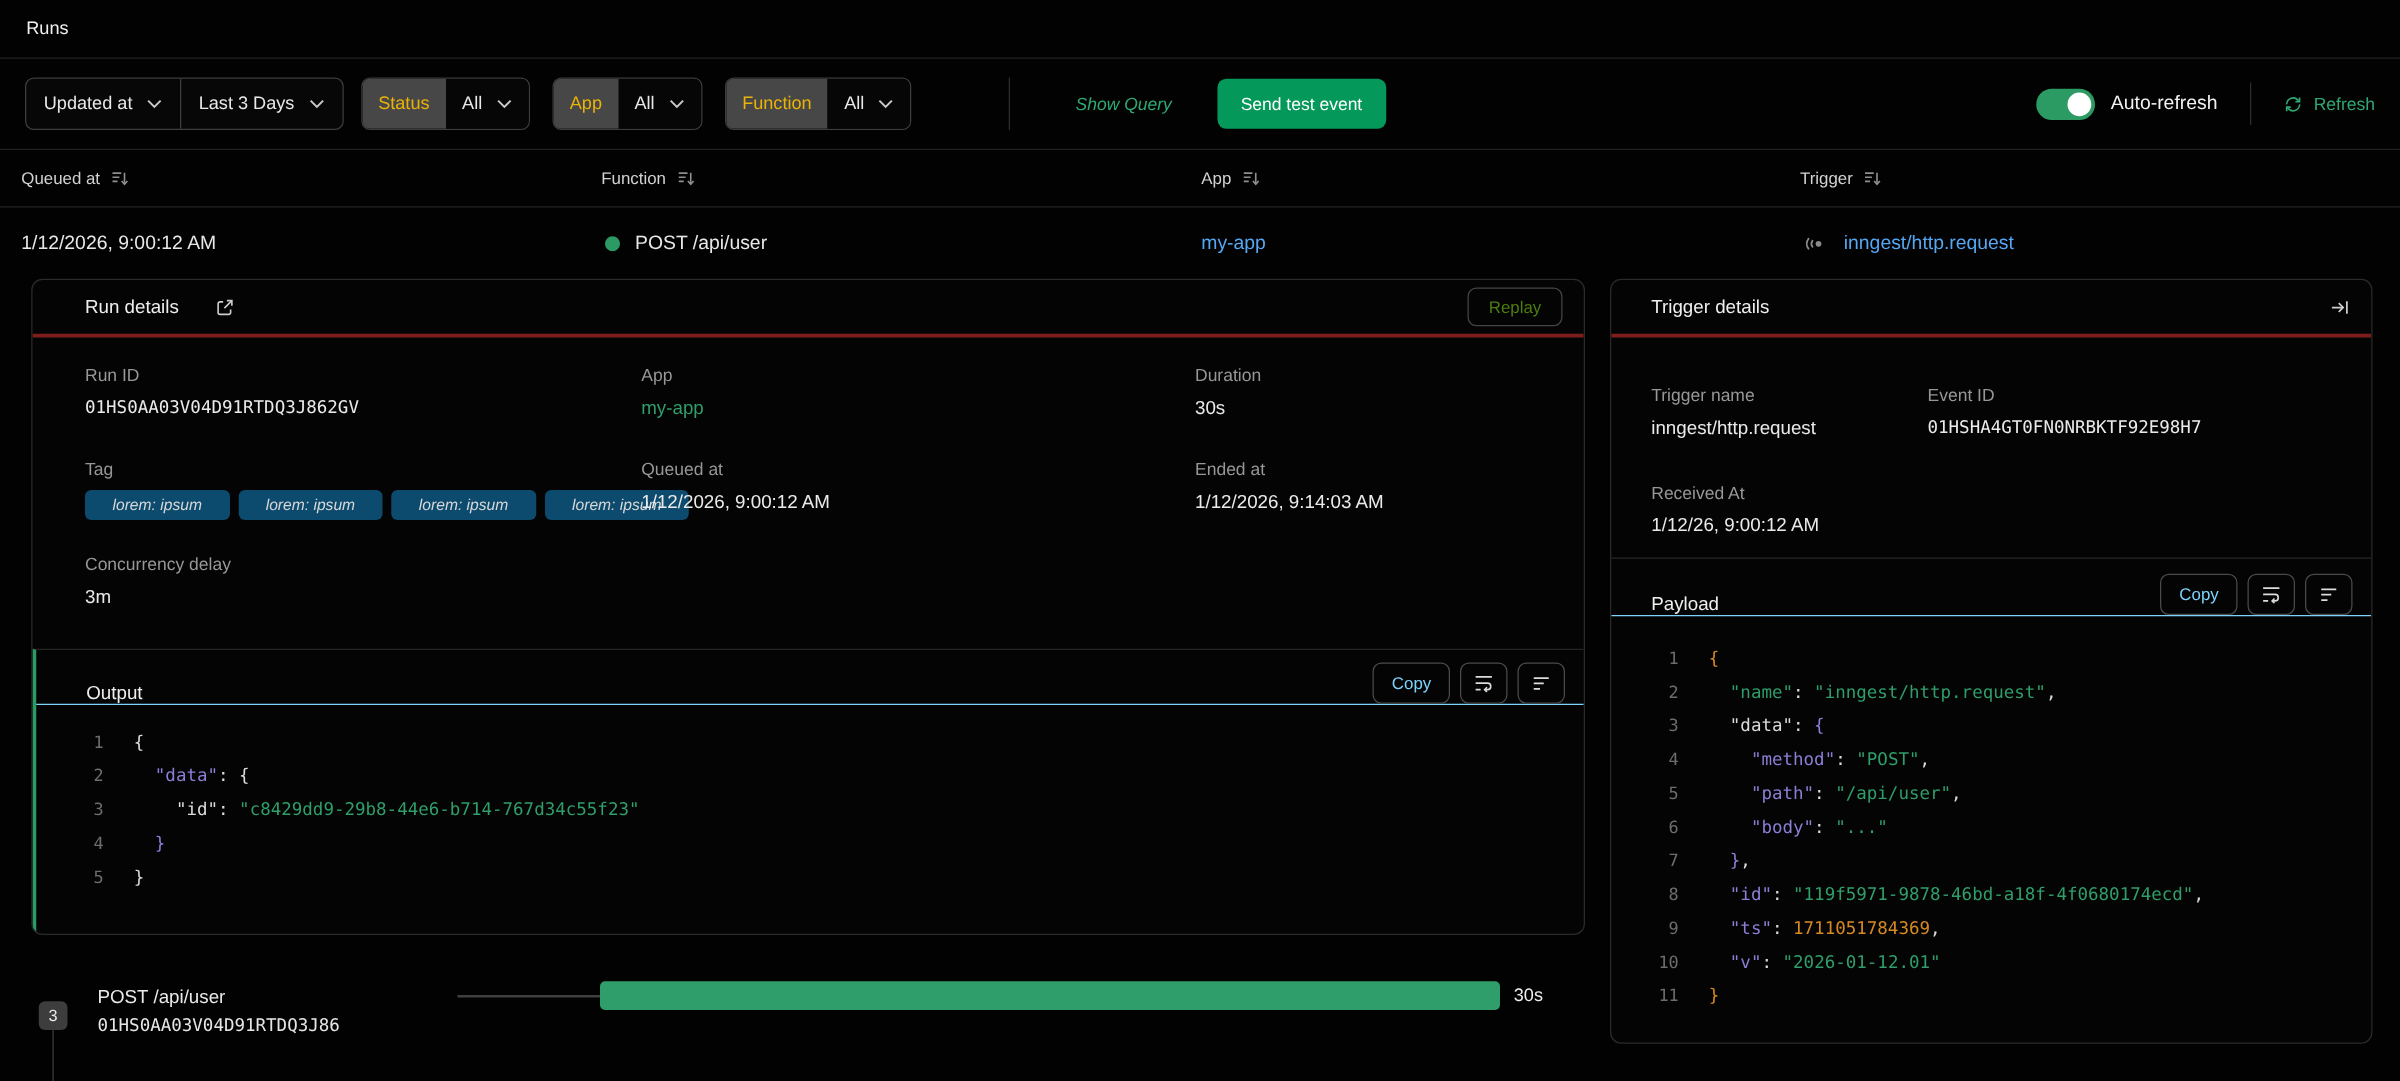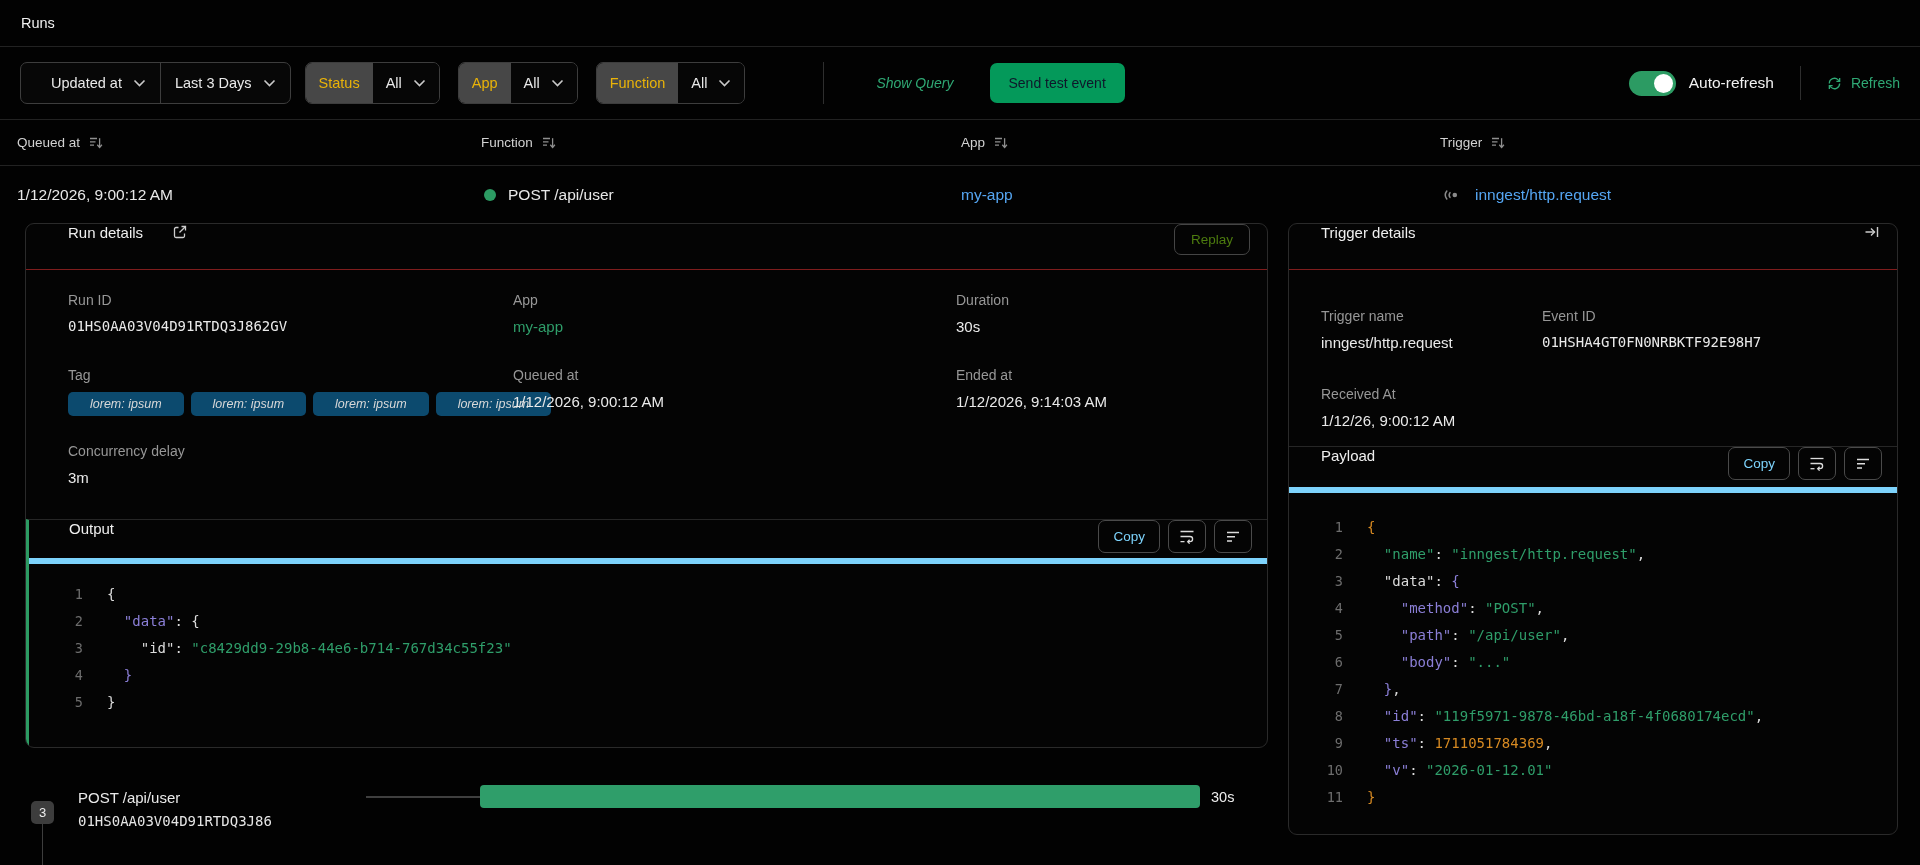--- a/index.html
+++ b/index.html
@@ -11,36 +11,36 @@
   svg { display:block; }
 
   
   .topbar { height:47px; box-sizing:border-box; display:flex; align-items:center;
     padding:0 21px; border-bottom:1px solid #222; font-size:14.5px; color:#f0f0f0; }
 
   
   .toolbar { height:73px; box-sizing:border-box; display:flex; align-items:center;
     padding:0 20px; border-bottom:1px solid #222; }
   .combo { display:flex; align-items:stretch; height:42px; border:1px solid #3d3d3d;
-    border-radius:7px; background:#070707; box-sizing:border-box;padding-left:16px; }
+    border-radius:7px; background:#070707; box-sizing:border-box; }
   .combo .part { display:flex; align-items:center; gap:11px; padding:0 14px;
     font-size:14.5px; color:#e9e9e9; cursor:pointer; }
   .combo .part + .part { border-left:1px solid #3d3d3d; }
   .seg { display:flex; align-items:stretch; height:42px; border:1px solid #3d3d3d;
     border-radius:7px; overflow:hidden; box-sizing:border-box; }
   .seg-label { display:flex; align-items:center; padding:0 13px; background:#474747;
     font-size:14.5px; color:#eab308; }
   .seg-value { display:flex; align-items:center; gap:11px; padding:0 13px;
     background:#060606; font-size:14.5px; cursor:pointer; }
   .ml14{margin-left:14px}.ml18{margin-left:18px}
   .vdivider { width:1px; height:42px; background:#2e2e2e; margin-left:78px; }
   .link-green { color:#2fa874; font-size:14px; cursor:pointer; }
   .show-query { margin-left:52px;font-style:italic; }
   .send-btn { margin-left:36px; height:40px; padding:0 19px; border:none; border-radius:7px;
-    background:#04995a; color:#0f172a; font-size:14px; font-weight:500; cursor:pointer;
+    background:#04995a; color:#ffffff; font-size:14px; font-weight:500; cursor:pointer;
     font-family:"Liberation Sans",sans-serif; }
   .right-cluster { margin-left:auto; display:flex; align-items:center; }
   .toggle { width:47px; height:25px; border-radius:13px; background:#2c9b63; position:relative; cursor:pointer; }
   .toggle .knob { position:absolute; right:3px; top:3px; width:19px; height:19px; border-radius:50%; background:#fff; }
   .auto-label { margin-left:13px; font-size:15.5px; color:#f2f2f2; }
   .vdivider2 { width:1px; height:34px; background:#2e2e2e; margin:0 26px; }
   .refresh-link { display:flex; align-items:center; gap:9px; }
 
   
   .thead { position:relative; height:45px; border-bottom:1px solid #222; }
@@ -49,40 +49,40 @@
   .trow { position:relative; height:57px; }
   .td { position:absolute; top:0; height:100%; display:flex; align-items:center; font-size:15.5px; }
   .status-dot { width:12px; height:12px; border-radius:50%; background:#2c9b63; }
   .blue { color:#55a6f3; cursor:pointer; }
 
   
   .panel { position:absolute; border:1px solid #2a2a2a; border-radius:9px; background:#040404;
     box-sizing:border-box; overflow:hidden; }
   #run-panel { left:25px; top:223px; width:1243px; height:525px; }
   #trigger-panel { left:1288px; top:223px; width:610px; height:612px; }
-  .panel-header { height:46px; display:flex; align-items:flex-start; gap:29px;
-    padding:0 17px 0 42px; border-bottom:1px solid #7f1d1d; box-sizing:border-box; font-size:15px; color:#efefef; }
+  .panel-header { height:46px; display:flex; align-items:center; gap:29px;
+    padding:0 17px 0 42px; border-bottom:3px solid #7f1d1d; box-sizing:border-box; font-size:15px; color:#efefef; }
   #trigger-panel .panel-header { padding-left:32px; }
   .replay-btn { margin-left:auto; border:1px solid #454545; border-radius:7px; padding:7px 16px;
     font-size:13.5px; color:#4d7c0f; background:transparent; cursor:pointer; font-family:"Liberation Sans",sans-serif; }
 
   .field { position:absolute; }
   .flabel { font-size:14px; color:#979797; }
   .fvalue { margin-top:10px; font-size:15px; color:#eaeaea; }
   .mono { font-family:"DejaVu Sans Mono", monospace; font-size:14px; }
   .green-link { color:#2f9e6a; cursor:pointer; }
   .chips { display:flex; gap:7px; margin-top:9px; }
   .chip { background:#0c4a6e; color:#d8d8d8; font-size:12.5px; padding:5px 22px; border-radius:5px;font-style:italic; }
 
   
   .output-section { position:absolute; left:0; right:0; top:295px; bottom:0;
     border-top:1px solid #262626; border-left:3px solid #2c9b63; }
   .payload-section { position:absolute; left:0; right:0; top:222px; bottom:0; border-top:1px solid #262626; }
-  .code-header { height:44px; display:flex; align-items:flex-start; padding:0 15px 0 40px;
-    border-bottom:6px solid #7dd3fc; box-sizing:border-box; font-size:15px; color:#efefef; }
+  .code-header { height:44px; display:flex; align-items:flex-end; padding:0 15px 0 40px;
+    border-bottom:1px solid #7dd3fc; box-sizing:border-box; font-size:15px; color:#efefef; }
   .payload-section .code-header { padding-left:32px; height:46px; }
   .code-actions { margin-left:auto; display:flex; align-items:center; gap:8px; }
   .copy-btn { border:1px solid #4a4a4a; background:transparent; color:#7dd3fc; font-size:13.5px;
     padding:8px 14px; border-radius:7px; cursor:pointer; font-family:"Liberation Sans",sans-serif; }
   .icon-btn { width:38px; height:33px; border:1px solid #4a4a4a; border-radius:7px; background:transparent;
     display:flex; align-items:center; justify-content:center; cursor:pointer; }
   .code { font-family:"DejaVu Sans Mono", monospace; font-size:14px; padding-top:16px; }
   .code-line { display:flex; height:27px; align-items:center; }
   .ln { width:54px; text-align:right; padding-right:24px; color:#6d6d6d; flex-shrink:0; font-size:13.5px; }
   .code-line span { white-space:pre; }

